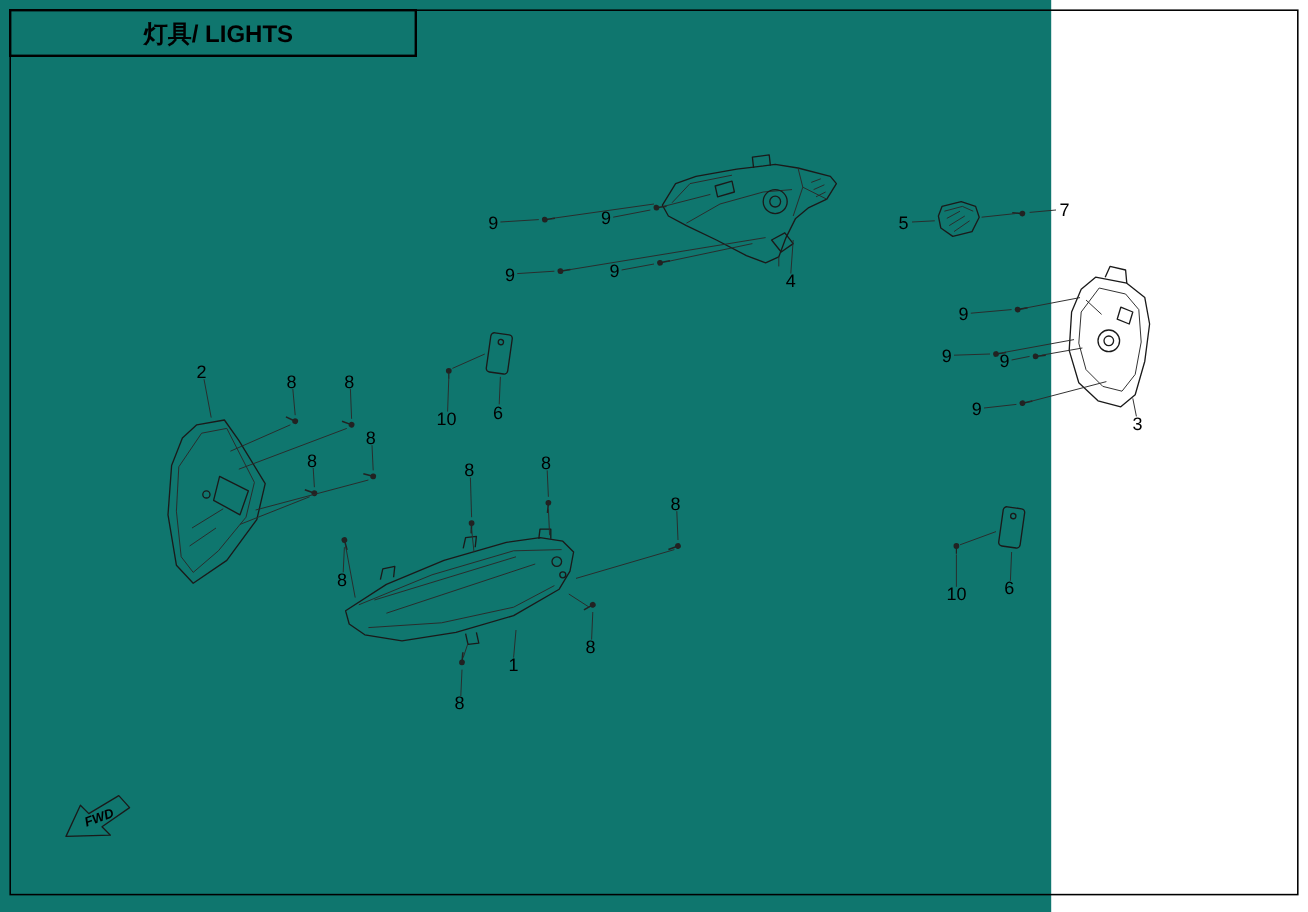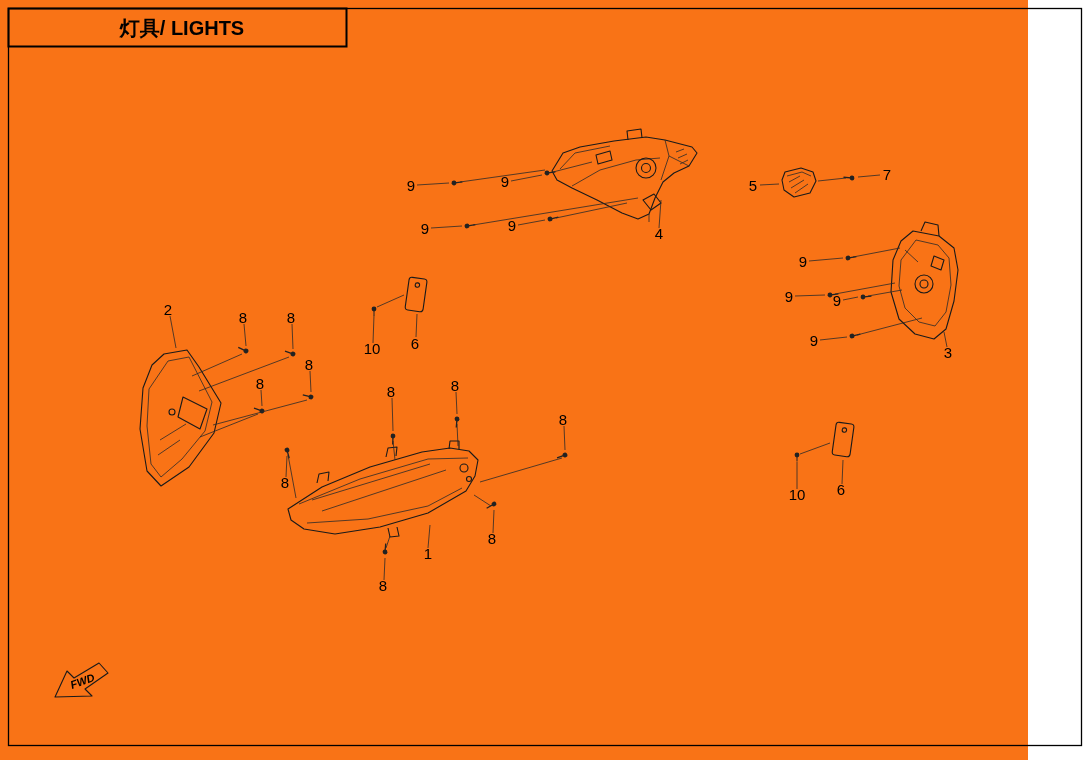--- a/index.html
+++ b/index.html
@@ -1,20 +1,20 @@
 <!DOCTYPE html>
 <html><head>
 <meta charset="utf-8">
 <style>
   html, body { margin: 0; padding: 0; background: #ffffff; }
   .page {
     position: relative;
-    width: 1028px;
+    width: 876px;
     height: 760px;
-    background: #f97316;
+    background: #0f766e;
     font-family: "Liberation Sans", sans-serif;
   }
   svg { display: block; }
   .outline { fill: none; stroke: #1a1a1a; stroke-width: 1.1; stroke-linejoin: round; }
   .thin    { fill: none; stroke: #2a2a2a; stroke-width: 0.8; }
   .leader  { fill: none; stroke: #2a2a2a; stroke-width: 0.8; }
   .callout {
     font-family: "Liberation Sans", sans-serif;
     font-size: 15px;
     fill: #000000;

